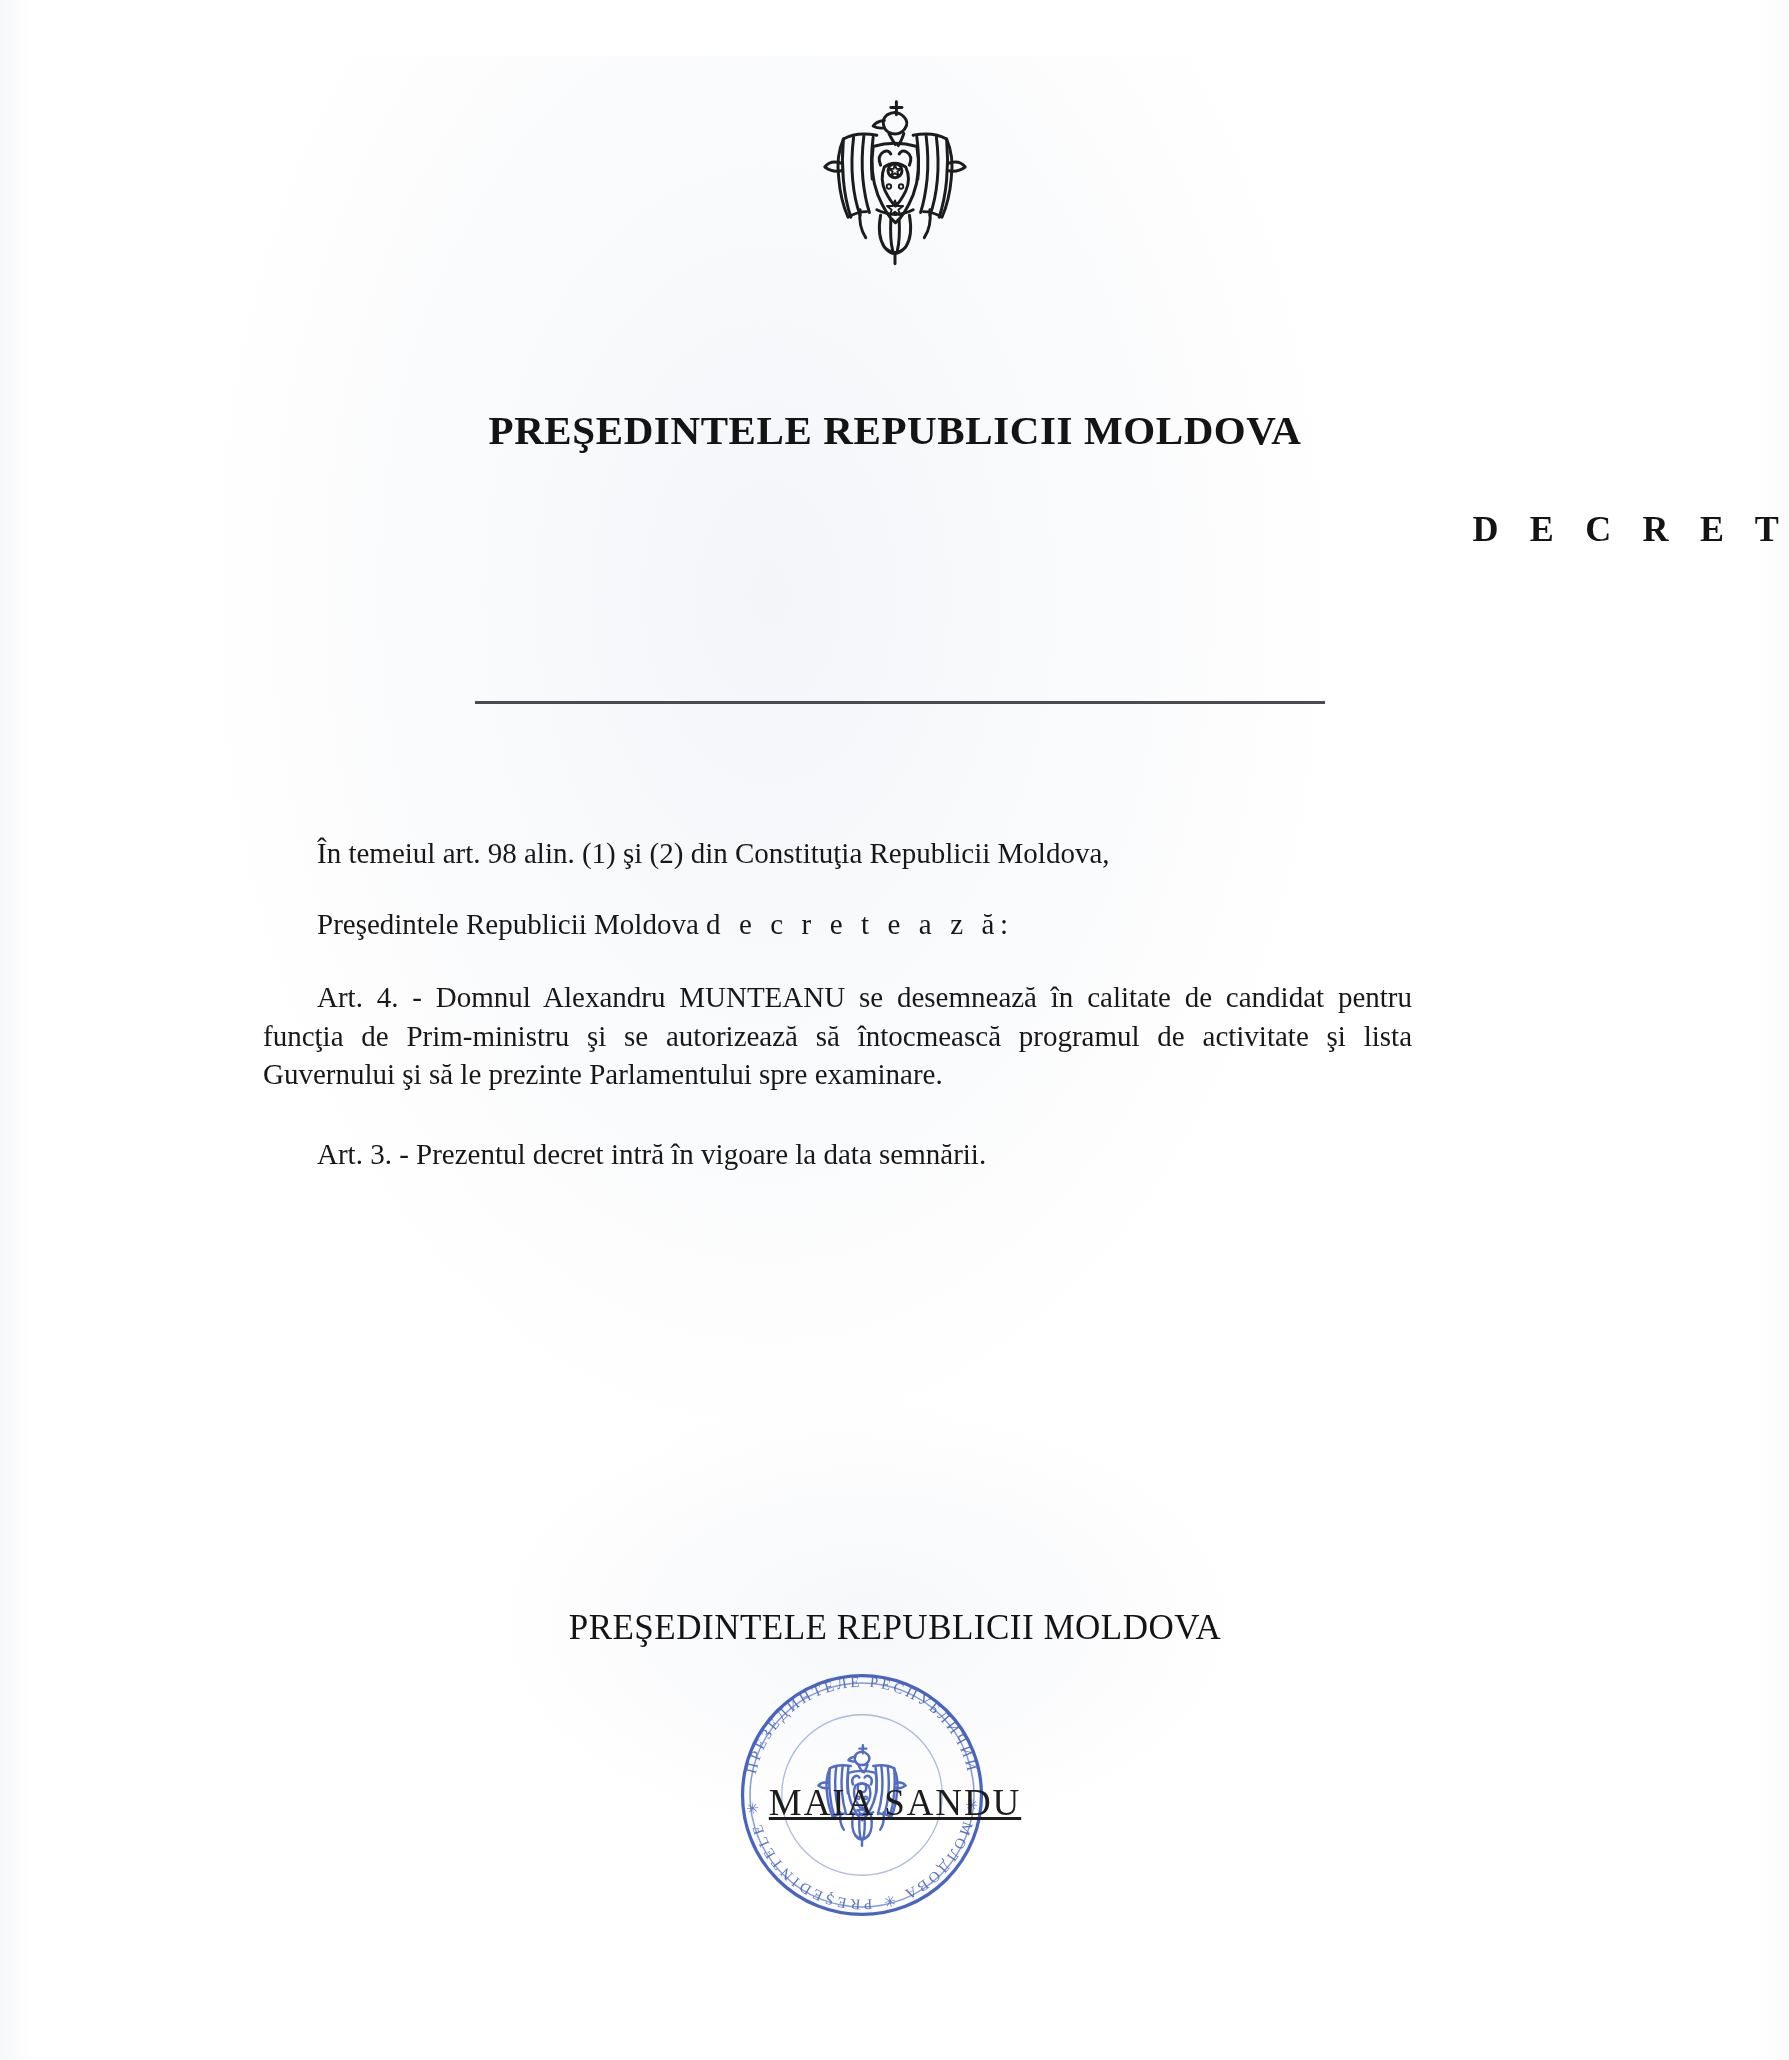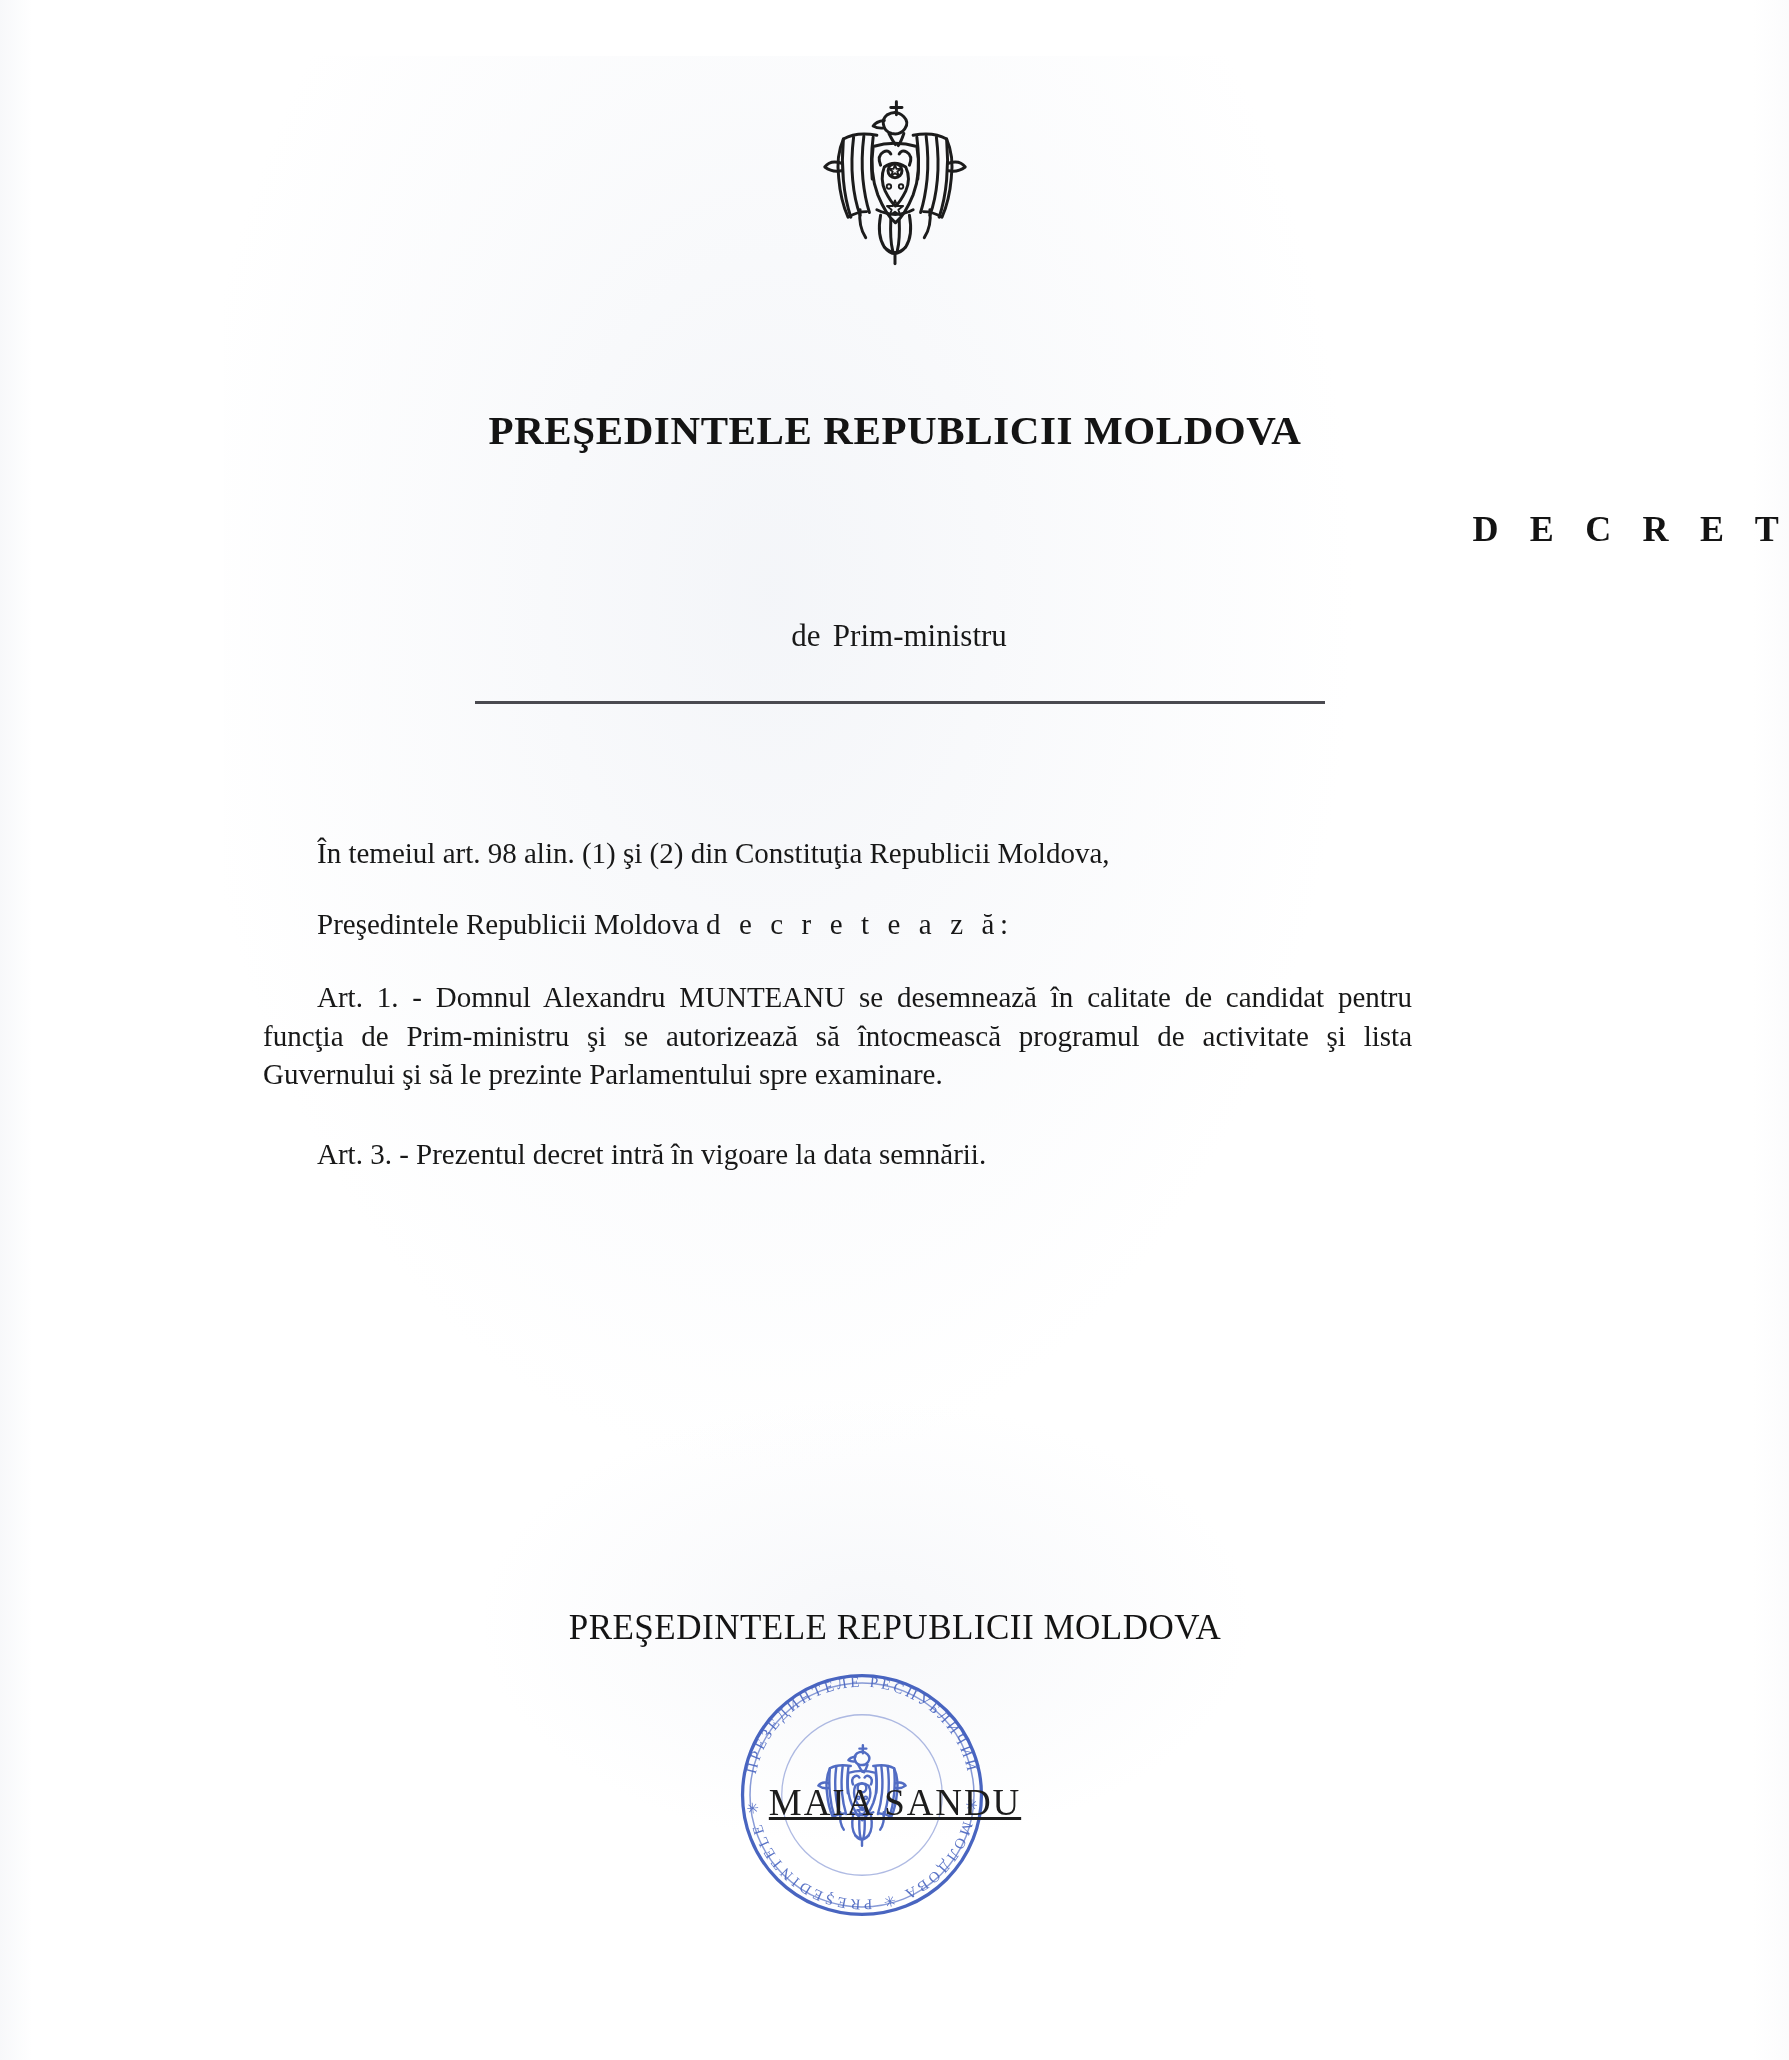--- a/index.html
+++ b/index.html
@@ -241,33 +241,32 @@
           <path d="M70 120 q-2 18 6 30 M145 120 q2 18 -6 30"></path>
         </g>
       </svg>
     </div>
 
     <div class="doc-title">PREŞEDINTELE REPUBLICII MOLDOVA</div>
 
     <div class="doc-type">D E C R E T</div>
 
     <div class="subtitle">
-      <span class="l2">de  Prim-ministru</span>
     </div>
     <div class="rule"></div>
 
     <div class="body-block">
 
       <p class="para p-intro">În temeiul art. 98 alin. (1) şi (2) din Constituţia Republicii Moldova,</p>
 
       <p class="para p-decret">
         <span>Preşedintele  Republicii  Moldova </span><span class="sp-word">d e c r e t e a z ă:</span>
       </p>
 
-      <p class="para p-art1">Art. 1. - Domnul  Alexandru  MUNTEANU  se  desemnează  în  calitate de candidat pentru funcţia de Prim-ministru şi se autorizează să întocmească programul  de  activitate  şi  lista  Guvernului  şi  să  le  prezinte  Parlamentului spre examinare.</p>
+      <p class="para p-art1">Art. 4. - Domnul  Alexandru  MUNTEANU  se  desemnează  în  calitate de candidat pentru funcţia de Prim-ministru şi se autorizează să întocmească programul  de  activitate  şi  lista  Guvernului  şi  să  le  prezinte  Parlamentului spre examinare.</p>
 
       <p class="para p-art2">Art. 3. - Prezentul decret intră în vigoare la data semnării.</p>
     </div>
 
     <div class="sig-line">PREŞEDINTELE REPUBLICII MOLDOVA</div>
 
     <div class="seal">
       <svg width="308" height="308" viewBox="0 0 330 330" aria-hidden="true">
         <defs>
           <path id="ringTop" d="M 165,165 m -116,0 a 116,116 0 1,1 232,0" fill="none"></path>

